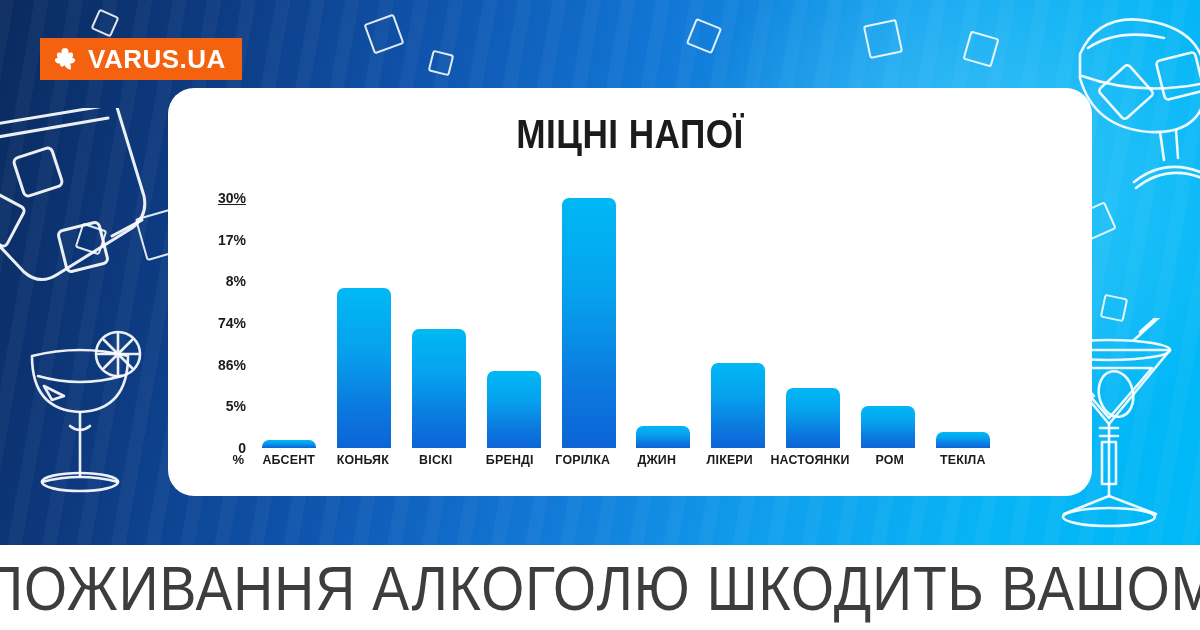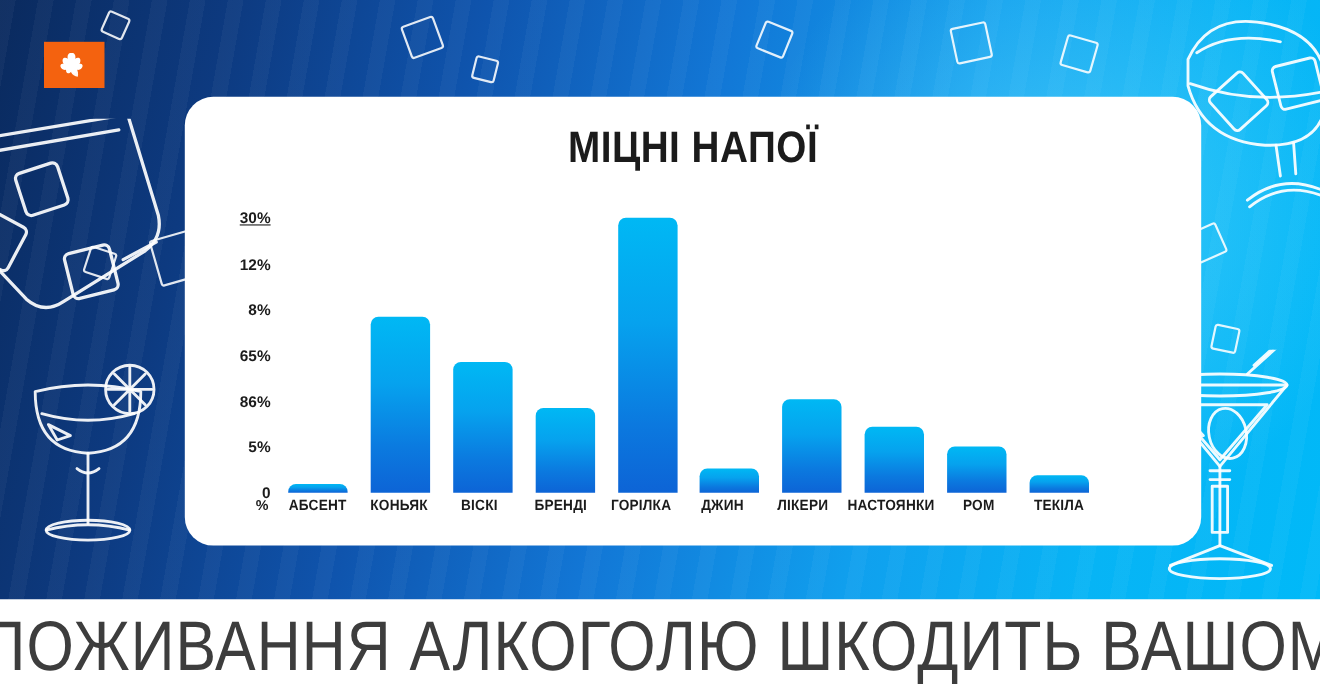--- a/index.html
+++ b/index.html
@@ -300,31 +300,32 @@
     </svg>
   </div>
 
   <div class="logo">
     <span>
       <svg class="logo-mark" viewBox="0 0 26 26" fill="#ffffff">
         <path d="M13 2.2c1.5 0 2.6 1.6 2.6 3.6 0 .6-.1 1.2-.3 1.7 1-.9 2.2-1.3 3.2-1 1.4.4 2 2.2 1.4 4-.2.6-.5 1.1-.9 1.5 1.2-.2 2.3.1 2.8.9.8 1.2 0 3-1.7 4-1.1.6-2.3.8-3.2.5.2 1.3-.2 2.5-1.1 3-1.2.7-2.9-.2-3.8-1.9-.9 1.7-2.6 2.6-3.8 1.9-.9-.5-1.3-1.7-1.1-3-.9.3-2.1.1-3.2-.5C2.2 15.9 1.4 14.1 2.2 12.9c.5-.8 1.6-1.1 2.8-.9-.4-.4-.7-.9-.9-1.5-.6-1.8 0-3.6 1.4-4 1-.3 2.2.1 3.2 1-.2-.5-.3-1.1-.3-1.7 0-2 1.1-3.6 2.6-3.6z"></path>
         <path d="M13 13.2c2.6 1.2 4.4 3.6 4.9 6.7.2 1.3.1 2.6-.2 3.9-2.8-.4-5-1.9-6.1-4.2-.9-1.9-.9-4.2.1-6.1l1.3-.3z" opacity="0.95"></path>
       </svg>
     </span>
+    <span class="logo-text">VARUS.UA</span>
   </div>
 
   <div class="card">
     <div class="chart-title">МІЦНІ НАПОЇ</div>
 
     <div class="plot">
       <div class="yaxis" id="yaxis">
           <div class="ytick" style="top: 0px; text-decoration: underline;">30%</div>
-          <div class="ytick" style="top: 41.6667px;">12%</div>
+          <div class="ytick" style="top: 41.6667px;">17%</div>
           <div class="ytick" style="top: 83.3333px;">8%</div>
-          <div class="ytick" style="top: 125px;">65%</div>
+          <div class="ytick" style="top: 125px;">74%</div>
           <div class="ytick" style="top: 166.667px;">86%</div>
           <div class="ytick" style="top: 208.333px;">5%</div>
           <div class="ytick" style="top: 250px;">0</div>
         </div>
       <div class="bars" id="bars">
           <div class="bar-col">
             <div class="bar" title="АБСЕНТ: 1%" style="height: 8.33333px;"></div>
           </div>
           <div class="bar-col">
             <div class="bar" title="КОНЬЯК: 19.2%" style="height: 160px;"></div>

